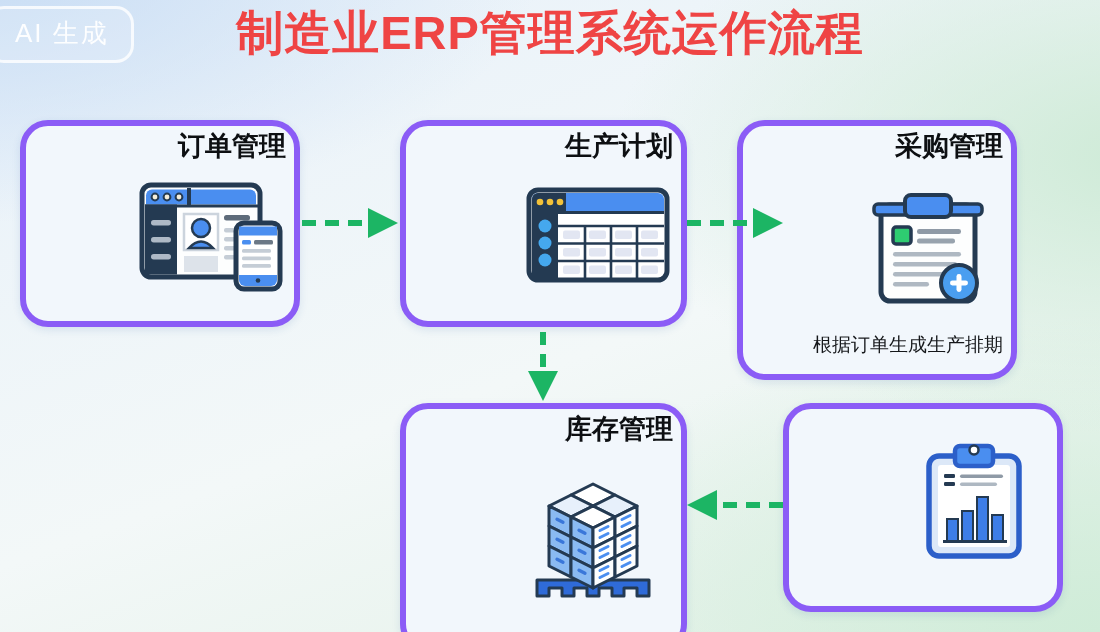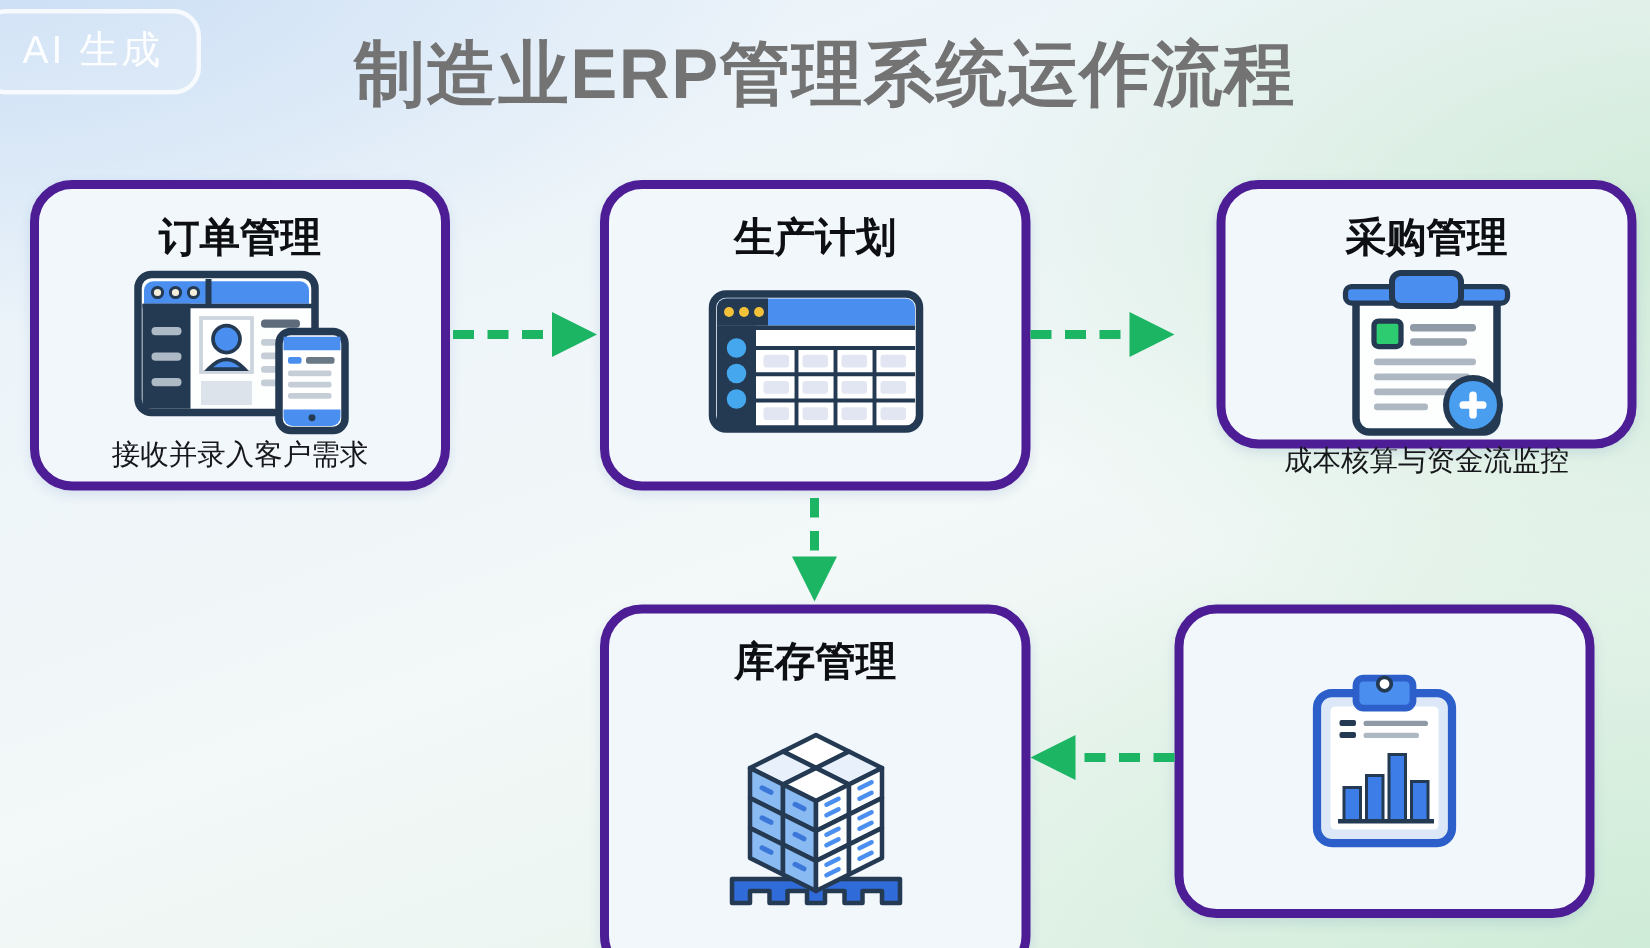--- a/index.html
+++ b/index.html
@@ -13,35 +13,35 @@
       linear-gradient(160deg,#e8f1fa 0%,#f3f8f8 55%,#e2f1e6 100%);
   }
   .ai-badge{
     position:absolute;left:-14px;top:6px;padding:7px 22px 9px 26px;
     border:3px solid rgba(255,255,255,.78);border-radius:18px;
     color:rgba(255,255,255,.95);font-size:26px;font-weight:500;
     background:rgba(255,255,255,.14);letter-spacing:2px;
   }
   .page-title{
     position:absolute;left:0;top:2px;width:1100px;text-align:center;
-    font-size:47px;font-weight:900;color:#737373;letter-spacing:1px;margin-top:16px;
+    font-size:47px;font-weight:900;color:#ef4444;letter-spacing:1px;
   }
   .card{
-    position:absolute;background:#f2f7fc;border:6px solid #4c1d95;border-radius:28px;
+    position:absolute;background:#f2f7fc;border:6px solid #8b5cf6;border-radius:28px;
     box-shadow:0 3px 8px rgba(30,80,160,.12);
-    display:flex;flex-direction:column;align-items:center;justify-content:space-between;
-    padding:14px 8px 16px;box-sizing:border-box;
+    display:flex;flex-direction:column;align-items:flex-end;justify-content:space-between;
+    padding:2px 8px 16px;box-sizing:border-box;
   }
   .card-title{font-size:27px;font-weight:800;color:#0d0f12;}
   .card-desc{font-size:19px;font-weight:500;color:#15171a;white-space:nowrap;}
   .card-icon{flex:1;display:flex;align-items:center;justify-content:center;}
   .arrow{position:absolute;}
   #card-order{left:20px;top:120px;width:280px;height:207px;}
   #card-production{left:400px;top:120px;width:287px;height:207px;}
-  #card-procurement{left:811px;top:120px;width:280px;height:179px;}
+  #card-procurement{left:737px;top:120px;width:280px;height:260px;}
   #card-inventory{left:400px;top:403px;width:287px;height:249px;}
   #card-finance{left:783px;top:403px;width:280px;height:209px;}
 </style>
 </head>
 <body>
 
 <div class="ai-badge">AI 生成</div>
 <div class="page-title">制造业ERP管理系统运作流程</div>
 
 <div class="card" id="card-order">
@@ -72,21 +72,20 @@
       <rect x="105" y="48.5" width="38" height="9" fill="#4a8ef0"></rect>
       <path d="M105 97 h38 v5 a6 6 0 0 1 -6 6 h-26 a6 6 0 0 1 -6 -6 Z" fill="#4a8ef0"></path>
       <circle cx="124" cy="102.5" r="2.3" fill="#243a52"></circle>
       <rect x="108" y="62" width="9" height="4.5" rx="1.5" fill="#4a8ef0"></rect>
       <rect x="120" y="62" width="19" height="4.5" rx="1.5" fill="#6b7886"></rect>
       <rect x="108" y="71" width="29" height="3.8" rx="1.5" fill="#c5cdd6"></rect>
       <rect x="108" y="78.5" width="29" height="3.8" rx="1.5" fill="#c5cdd6"></rect>
       <rect x="108" y="86" width="29" height="3.8" rx="1.5" fill="#c5cdd6"></rect>
     </svg>
   </div>
-  <div class="card-desc">接收并录入客户需求</div>
 </div>
 
 <div class="card" id="card-production">
   <div class="card-title">生产计划</div>
   <div class="card-icon">
     <svg width="150" height="100" viewBox="0 0 150 100">
       <rect x="6" y="5" width="138" height="90" rx="9" fill="#ffffff" stroke="#243a52" stroke-width="5"></rect>
       <path d="M9 26 h132 v-12 a6 6 0 0 0 -6 -6 H15 a6 6 0 0 0 -6 6 Z" fill="#4a8ef0"></path>
       <path d="M9 26 h34 v-18 H15 a6 6 0 0 0 -6 6 Z" fill="#243a52"></path>
       <circle cx="17" cy="17" r="3.3" fill="#f3c239"></circle>
@@ -135,21 +134,21 @@
       <rect x="64" y="49.5" width="38" height="5" rx="2.3" fill="#98a3ae"></rect>
       <rect x="40" y="63" width="68" height="4.5" rx="2.2" fill="#aeb8c2"></rect>
       <rect x="40" y="73" width="64" height="4.5" rx="2.2" fill="#aeb8c2"></rect>
       <rect x="40" y="83" width="58" height="4.5" rx="2.2" fill="#aeb8c2"></rect>
       <rect x="40" y="93" width="36" height="4.5" rx="2.2" fill="#aeb8c2"></rect>
       <circle cx="106" cy="94" r="18" fill="#4a9ef0" stroke="#243a52" stroke-width="4"></circle>
       <rect x="97" y="91.5" width="18" height="5" rx="2.4" fill="#ffffff"></rect>
       <rect x="103.5" y="85" width="5" height="18" rx="2.4" fill="#ffffff"></rect>
     </svg>
   </div>
-  <div class="card-desc">成本核算与资金流监控</div>
+  <div class="card-desc">根据订单生成生产排期</div>
 </div>
 
 <div class="card" id="card-inventory">
   <div class="card-title">库存管理</div>
   <div class="card-icon">
     <svg width="160" height="126" viewBox="0 0 160 126">
       <path d="M24 104 L136 104 L136 120 L124 120 L124 112 L111 112 L111 120 L99 120 L99 112 L86 112 L86 120 L74 120 L74 112 L61 112 L61 120 L49 120 L49 112 L36 112 L36 120 L24 120 Z" fill="#2f6bd9" stroke="#243a52" stroke-width="3" stroke-linejoin="round"></path>
       <g stroke="#243a52" stroke-width="3" stroke-linejoin="round">
         <polygon points="80,8 102,19 80,30 58,19" fill="#ffffff"></polygon>
         <polygon points="102,19 124,30 102,41 80,30" fill="#e7f0fb"></polygon>

